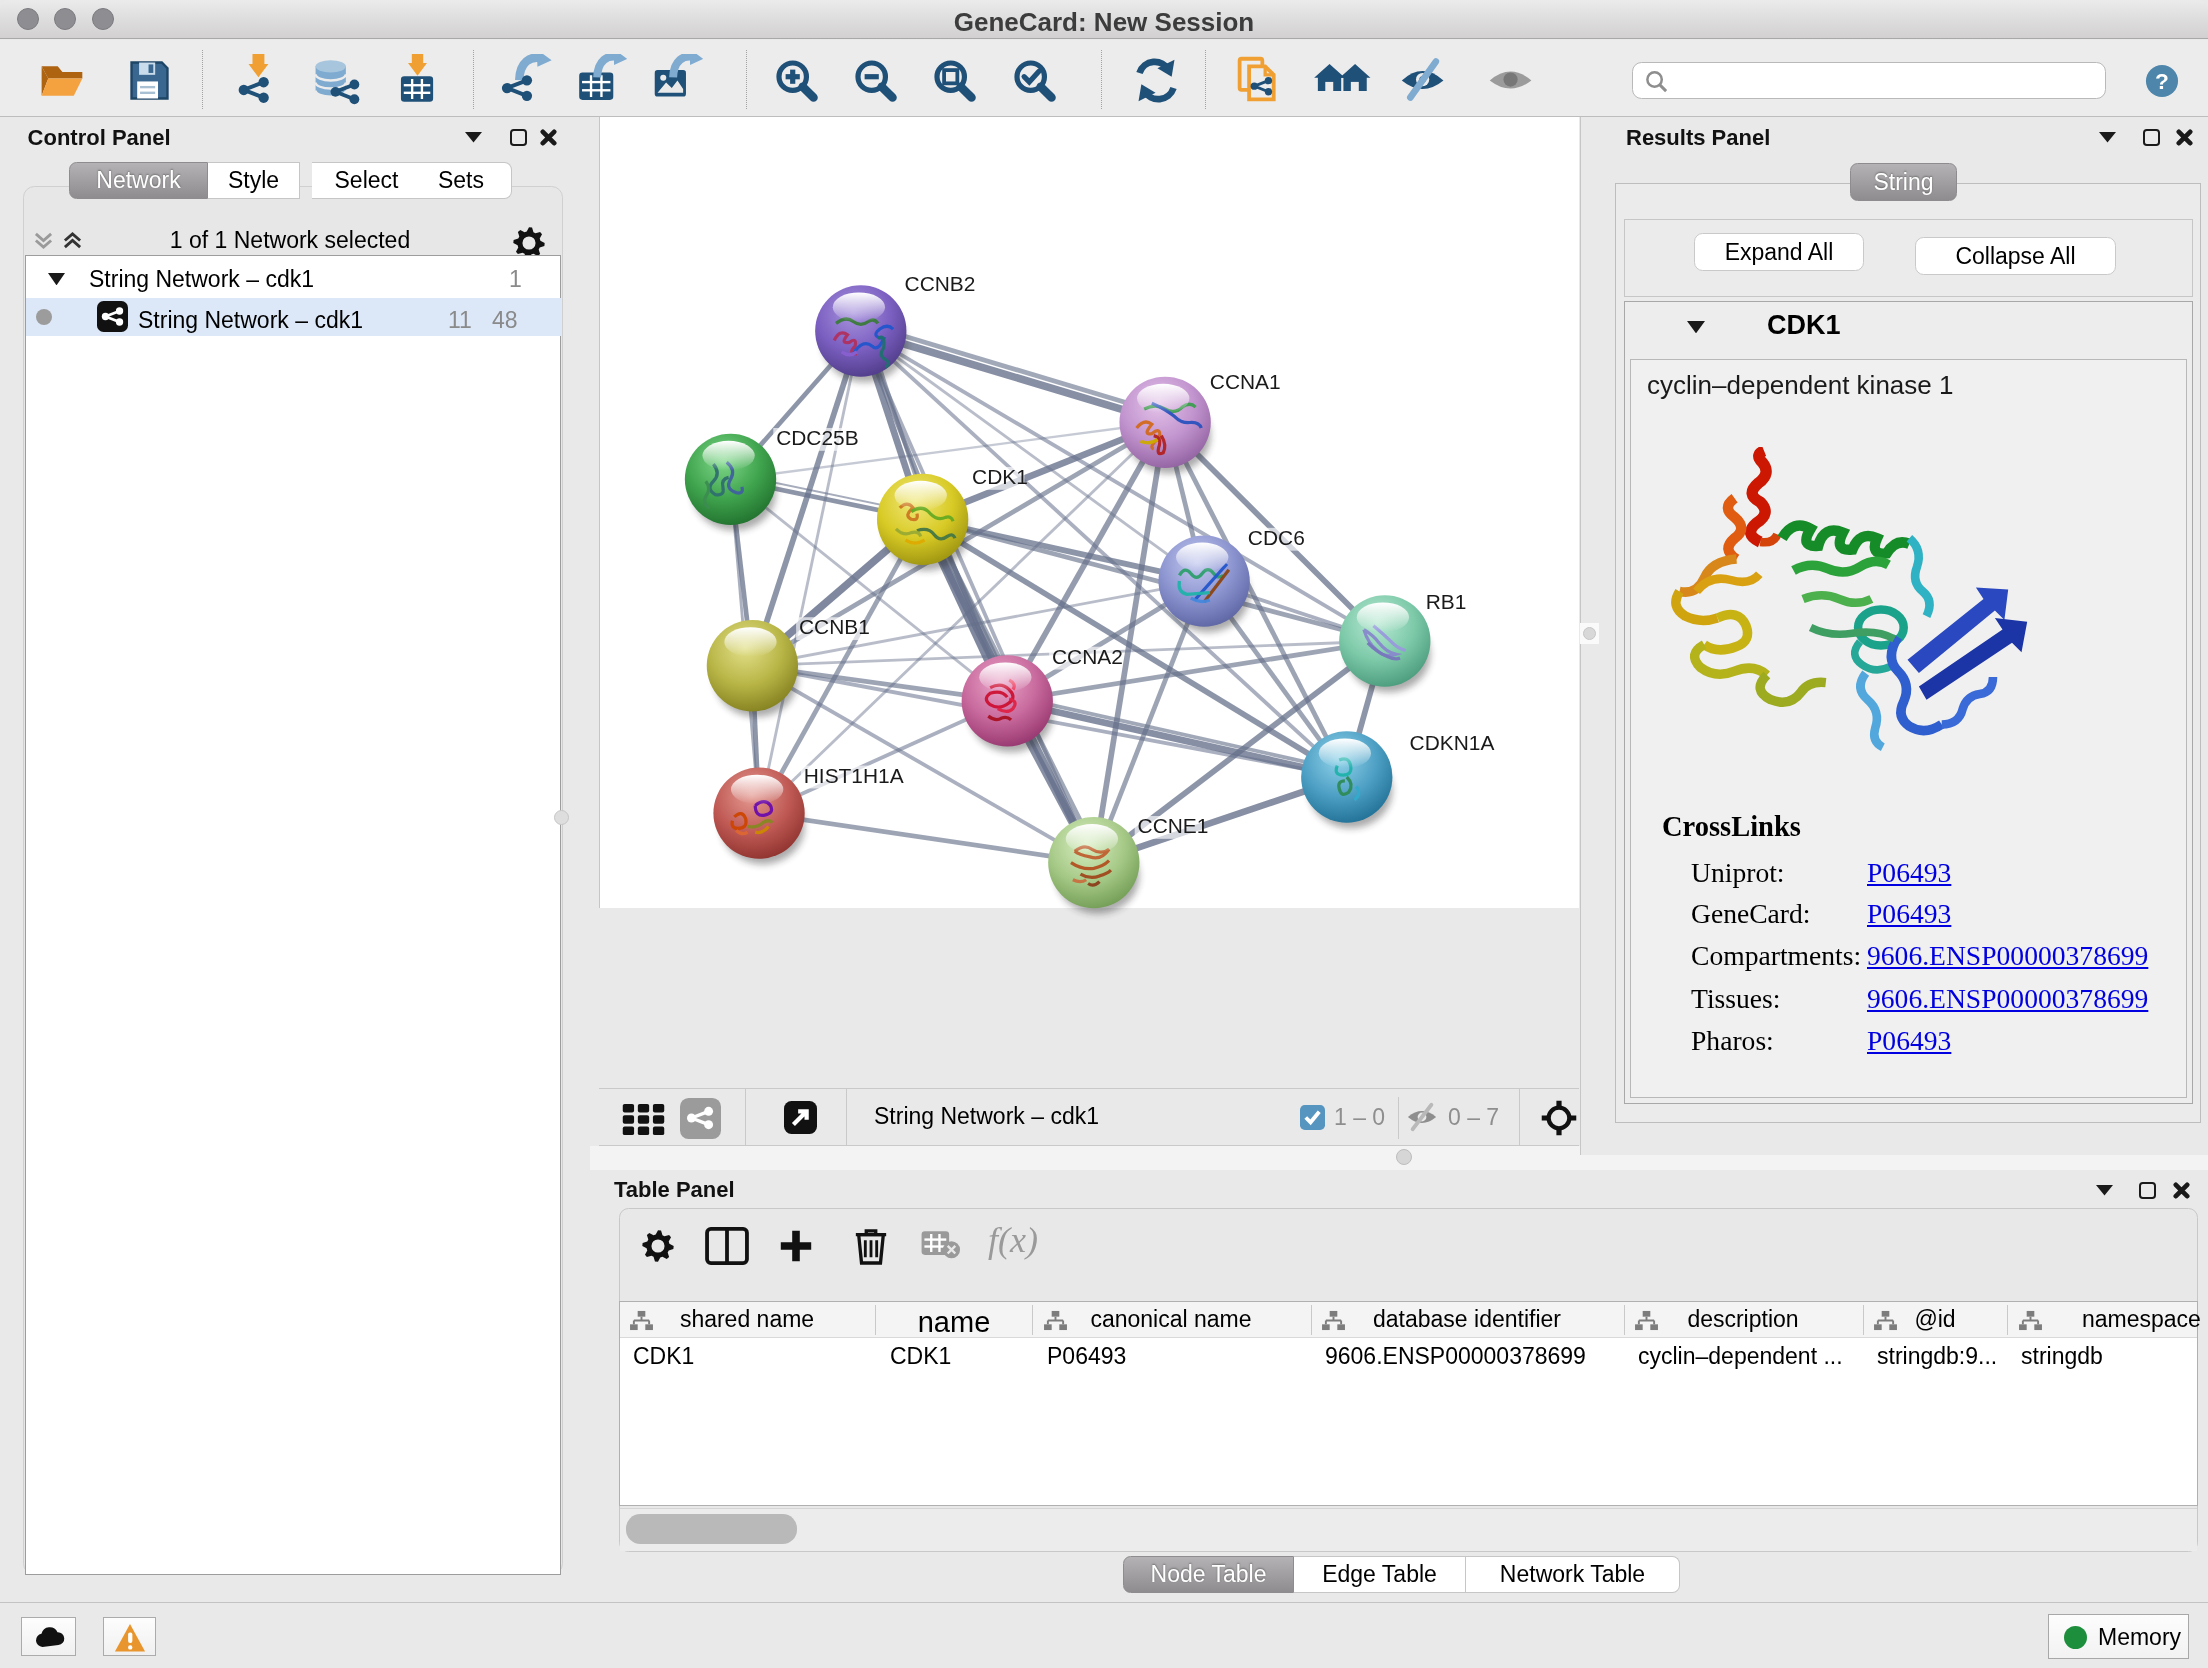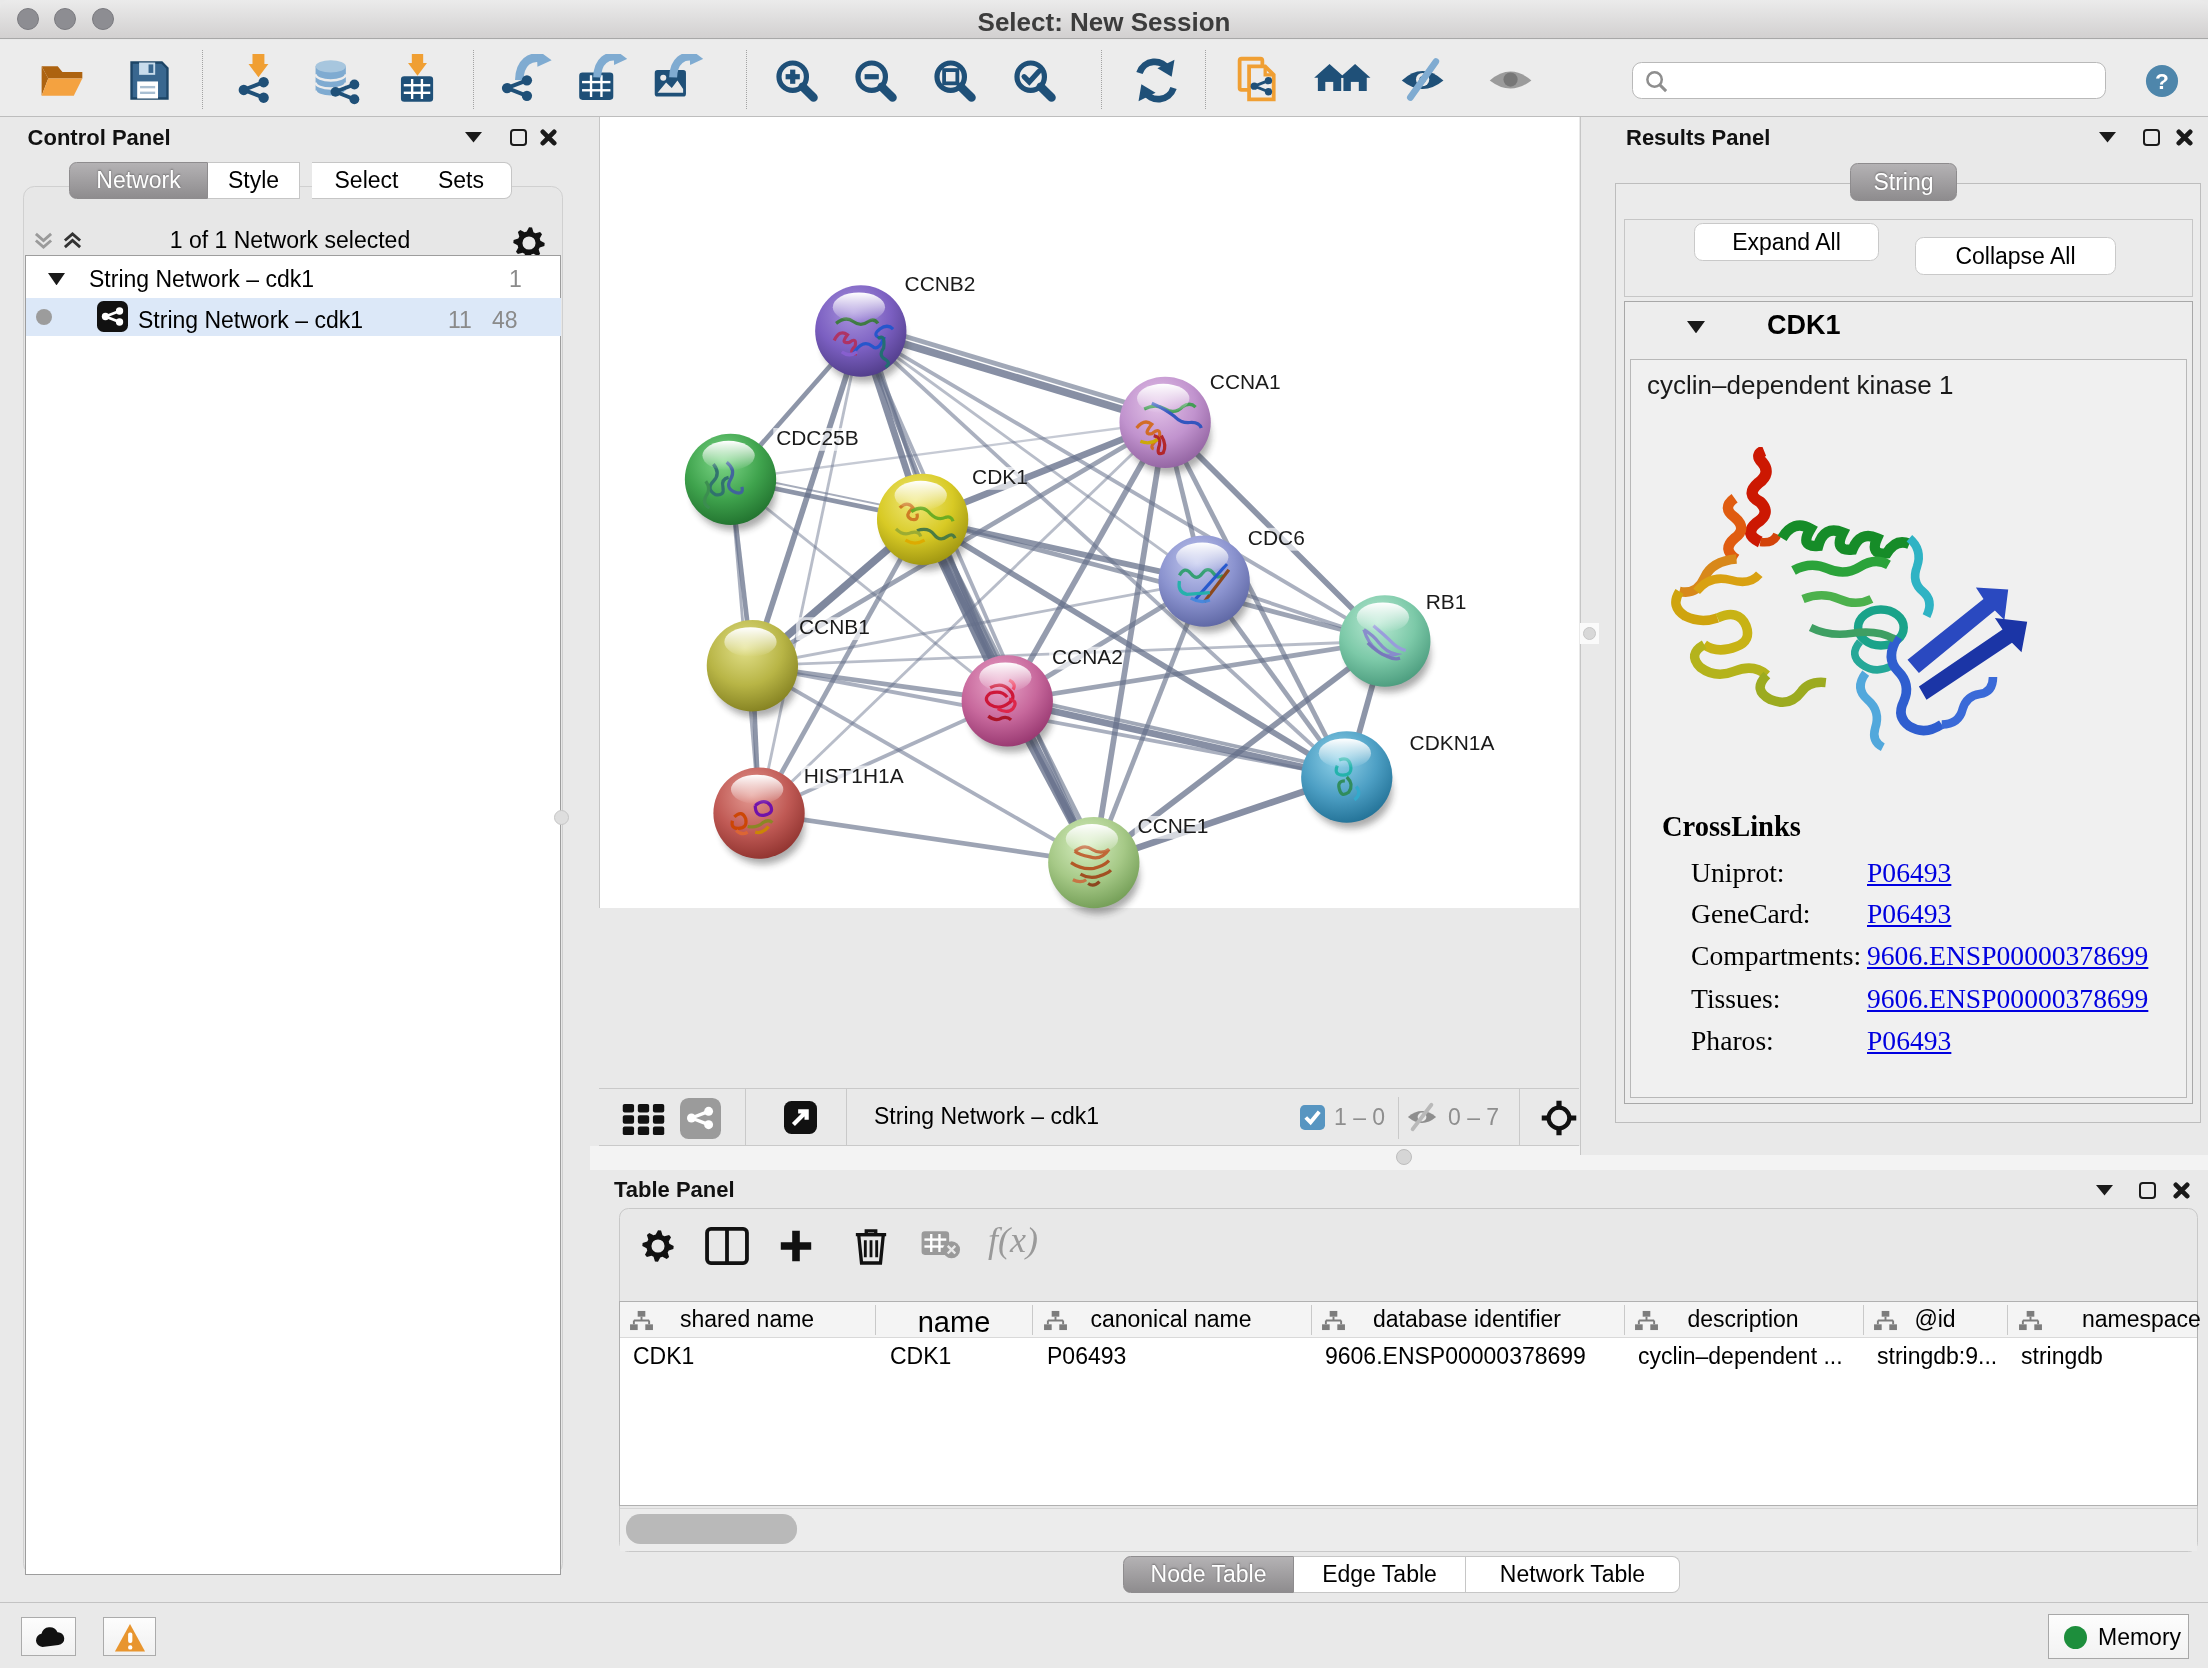--- a/index.html
+++ b/index.html
@@ -22,21 +22,21 @@
   border:1px solid #c6c6c6; background:#fff; color:#000; line-height:35px; z-index:5; }
 .seg.sel { background:linear-gradient(#b4b2b4,#8e8c8e); color:#fff; border-color:#8e8c8e;
   text-shadow:0 -1px 1.9px rgba(0,0,0,.35); }
 .btn { position:absolute; background:#fff; border:1px solid #c9c9c9; border-radius:8.6px;
   font-size:23px; color:#000; text-align:center; }
 </style></head><body>
 <div id="titlebar">
 <div class="light" style="left:17px;"></div>
 <div class="light" style="left:54px;"></div>
 <div class="light" style="left:92px;"></div>
-<div id="wintitle">Select: New Session</div>
+<div id="wintitle">GeneCard: New Session</div>
 </div>
 <div id="toolbar">
     <svg class="tbi" style="left:35px;top:14.3px" width="53" height="53" viewBox="0 0 56 56">
       <path d="M7 13 h17 l5 6 h21 v7 H14 Z" fill="#ad6310"></path>
       <path d="M7 13 v31 l7 -18 Z" fill="#ad6310"></path>
       <path d="M14 26 h36 l-9 18 H7 Z" fill="#f4a240"></path>
     </svg>
     <svg class="tbi" style="left:123px;top:14.3px" width="53" height="53" viewBox="0 0 56 56">
       <path d="M9 9 h32 l6 6 v32 H9 Z" fill="#39678f" stroke="#1d4566" stroke-width="2.5"></path>
       <rect x="17" y="9" width="17" height="13" fill="#c8dcec"></rect>
@@ -493,21 +493,21 @@
       <path d="M0 0 H18 L9.0 11 Z" fill="#1a1a1a"></path>
     </svg>
     <div class="abs" style="left:562px;top:12.4px;width:17px;height:17px;border:2.4px solid #1a1a1a;border-radius:3.8px"></div>
     <svg class="abs" style="left:595px;top:12.4px" width="17" height="17" viewBox="0 0 18 18">
       <path d="M3 3 L15 15 M15 3 L3 15" stroke="#1a1a1a" stroke-width="5" stroke-linecap="round"></path>
     </svg>
     <div class="abs" style="left:34px;top:66px;width:586px;height:940px;background:#ebebeb;border:1px solid #bdbdbd;"></div>
     <div class="abs" style="left:269px;top:46px;width:107px;height:38px;background:linear-gradient(#b4b2b4,#8e8c8e);
 border:1px solid #8e8c8e;border-radius:7.6px;color:#fff;font-size:23px;text-align:center;line-height:36px;text-shadow:0 -1px 1.9px rgba(0,0,0,.35);">String</div>
     <div class="abs" style="left:43px;top:102px;width:569px;height:78px;border:1px solid #c6c6c6;"></div>
-    <div class="btn" style="left:113px;top:106px;width:185px;height:38px;line-height:36px;">Expand All</div>
+    <div class="btn" style="left:113px;top:116px;width:170px;height:38px;line-height:36px;">Expand All</div>
     <div class="btn" style="left:334px;top:120px;width:201px;height:38px;line-height:36px;">Collapse All</div>
     <div class="abs" style="left:43px;top:184px;width:569px;height:803px;border:1px solid #a8a8a8;background:#ededed;"></div>
     <svg class="abs" style="left:106px;top:204px" width="18" height="12.4" viewBox="0 0 19 13">
       <path d="M0 0 H19 L9.5 13 Z" fill="#1a1a1a"></path>
     </svg>
     <div class="abs" style="left:186px;top:193px;width:285px;font-size:27px;font-weight:bold;">CDK1</div>
     <div class="abs" style="left:49px;top:242px;width:557px;height:739px;background:#f0f0f0;border:1px solid #b8b8b8;"></div>
     <div class="abs" style="left:66px;top:253px;font-size:26px;color:#1a1a1a;">cyclin–dependent kinase 1</div>
     <svg width="361" height="323" viewBox="0 0 380 340" style="position:absolute;left:89px;top:330px">
       <path d="M95 100 q-18 -8 -4 -20 q16 -10 4 -22 q-16 -8 -2 -20 q14 -10 4 -22 q-8 -8 2 -12" fill="none" stroke="#cc1802" stroke-width="12"></path>

